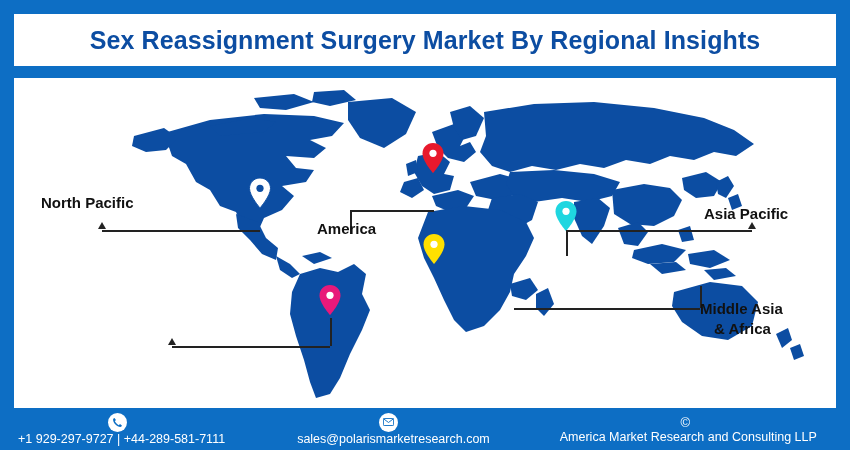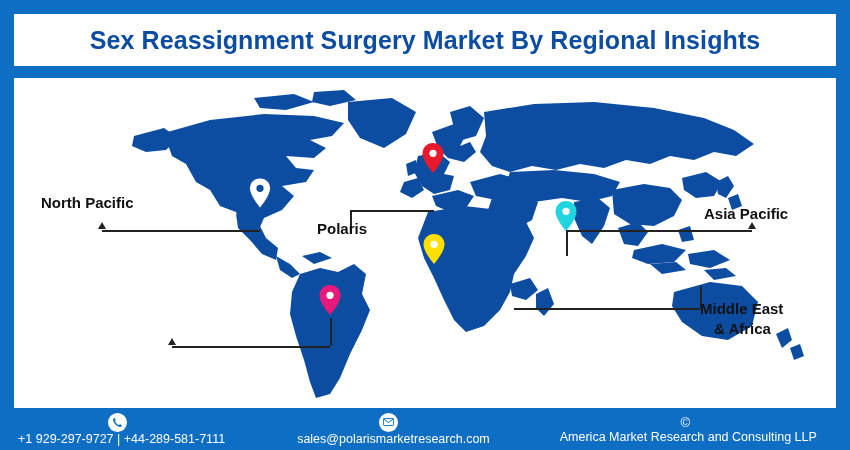--- a/index.html
+++ b/index.html
@@ -235,23 +235,23 @@
     <div class="arrow" style="left:733.5px; top:144px;"></div>
 
     <div class="leader h" style="left:500px; top:230px; width:186px;"></div>
     <div class="leader v" style="left:686px; top:208px; height:22px;"></div>
 
     <div class="leader h" style="left:158px; top:268px; width:158px;"></div>
     <div class="leader v" style="left:316px; top:240px; height:28px;"></div>
     <div class="arrow" style="left:153.5px; top:260px;"></div>
 
     <div class="region-label" style="left:27px; top:116px;">North Pacific</div>
-    <div class="region-label" style="left:303px; top:142px;">Polaris</div>
+    <div class="region-label" style="left:303px; top:142px;">America</div>
     <div class="region-label" style="left:690px; top:127px;">Asia Pacific</div>
-    <div class="region-label" style="left:686px; top:222px;">Middle East</div>
+    <div class="region-label" style="left:686px; top:222px;">Middle Asia</div>
     <div class="region-label" style="left:700px; top:242px;">&amp; Africa</div>
 
   </div>
 
   <div id="footer">
 
     <div class="footer-item" id="footer-phone">
       <span class="circ-icon">
         <svg viewBox="0 0 14 14" width="11" height="11">
           <path d="M3.2 1.4 C2.4 1.4 1.4 2.4 1.4 3.4 C1.4 7.6 6.4 12.6 10.6 12.6 C11.6 12.6 12.6 11.6 12.6 10.8 L10.2 9 L8.6 10.4 C7 9.6 4.4 7 3.6 5.4 L5 3.8 Z" fill="#0d6ec4"></path>

